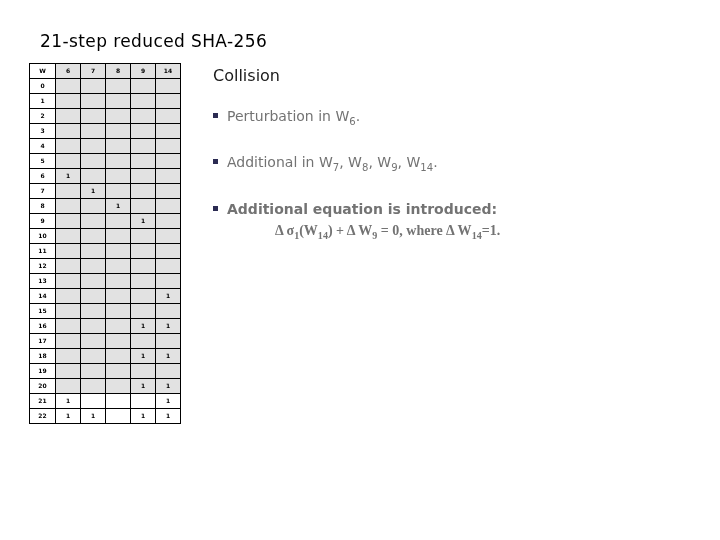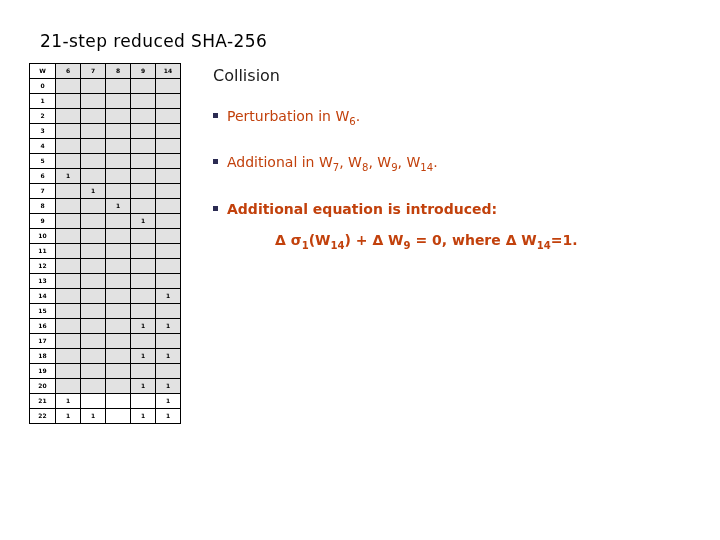--- a/index.html
+++ b/index.html
@@ -82,43 +82,44 @@
   .lead-line {
     font-size: 16px;
     color: #1a1a1a;
     font-family: "DejaVu Sans", sans-serif;
     margin: 0 0 22px 0;
     padding-left: 0px;
   }
   .bullet {
     position: relative;
     font-size: 14px;
-    color: #c2410c;
+    color: #737373;
     font-family: "DejaVu Sans", sans-serif;
     padding-left: 14px;
     margin-bottom: 25px;
     line-height: 1.35;
   }
   .bullet .bmark {
     position: absolute;
     left: 0px;
     top: 6px;
     width: 5px;
     height: 5px;
     background: #2b2b52;
     display: inline-block;
   }
   .bullet.bold {
     font-weight: bold;
   }
   .bullet .eqline {
     display: block;
     margin-left: 48px;
-    margin-top: 12px;
+    margin-top: 3px;
     white-space: nowrap;
+    font-family: Liberation Serif, serif;
   }
   sub { font-size: 0.72em; }
   sup { font-size: 0.72em; }
 </style>
 </head>
 <body>
 
 <div class="slide-title">21-step reduced SHA-256</div>
 
 <div class="wtable-wrap">

